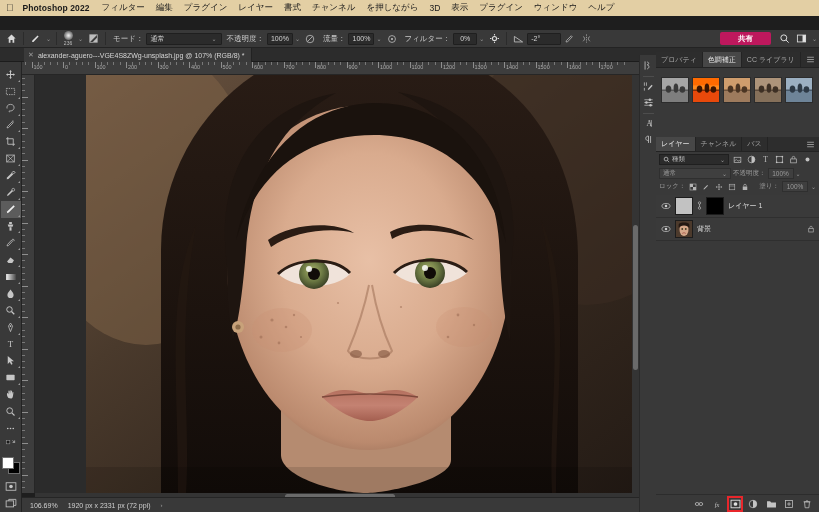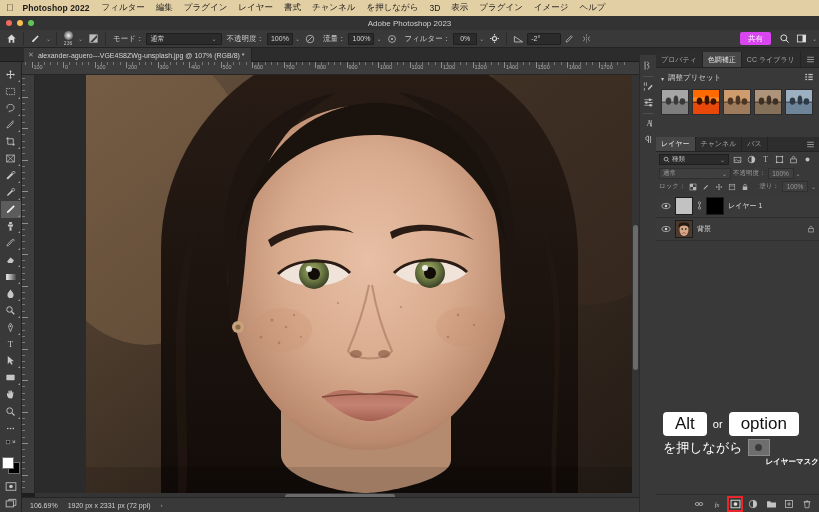--- a/index.html
+++ b/index.html
@@ -54,22 +54,22 @@
   .brush-preview {
     width: 16px; height: 17px; display:flex; flex-direction:column;
     align-items:center; justify-content:center;
   }
   .brush-dot {
     width: 9px; height: 9px; border-radius: 50%;
     background: radial-gradient(circle, #e8e8e8 8%, #9a9a9a 45%, #4a4a4a 90%);
   }
   .brush-num { font-size: 5px; color: #bdbdbd; line-height: 5px; margin-top:1px; }
   .share-btn {
-    background: #d946ef; color: #fff; font-size: 7.5px; border-radius: 2px;
-    padding: 2px 8px; margin-left: auto; line-height: 9px;
+    background: #be185d; color: #fff; font-size: 7.5px; border-radius: 2px;
+    padding: 2px 18px; margin-left: auto; line-height: 9px; font-weight: bold;
   }
 
   
   .tabbar {
     position: absolute; top: 48px; left: 0; width: 819px; height: 14px;
     background: #2c2c2c; border-bottom: 1px solid #1c1c1c;
   }
   .doctab {
     position: absolute; left: 24px; top: 0; height: 14px;
     background: #3a3a3a; border-right: 1px solid #222;
@@ -244,32 +244,24 @@
     <span class="mi">フィルター</span>
     <span class="mi">編集</span>
     <span class="mi">プラグイン</span>
     <span class="mi">レイヤー</span>
     <span class="mi">書式</span>
     <span class="mi">チャンネル</span>
     <span class="mi">を押しながら</span>
     <span class="mi">3D</span>
     <span class="mi">表示</span>
     <span class="mi">プラグイン</span>
-    <span class="mi">イメージ</span>
+    <span class="mi">ウィンドウ</span>
     <span class="mi">ヘルプ</span>
   </div>
 
-  <div class="titlebar">
-    <div class="traffic">
-      <span class="dot r"></span>
-      <span class="dot y"></span>
-      <span class="dot g"></span>
-    </div>
-    <span>Adobe Photoshop 2023</span>
-  </div>
 
   <div class="optbar">
     <span class="ob-ico">
       <svg width="11" height="11" viewBox="0 0 16 16">
           <path d="M8 2 L14 8 L12 8 L12 14 L9.5 14 L9.5 10 L6.5 10 L6.5 14 L4 14 L4 8 L2 8 Z" fill="#d8d8d8"></path>
         </svg>
     </span>
     <span class="ob-sep"></span>
     <span class="ob-ico">
       <svg width="11" height="11" viewBox="0 0 16 16">
@@ -876,36 +868,20 @@
         <span>CC ライブラリ</span>
       </div>
       <div class="ptabs-menu">
         <svg width="9" height="9" viewBox="0 0 16 16">
             <path d="M2 4 L14 4 M2 8 L14 8 M2 12 L14 12" stroke="#b0b0b0" stroke-width="1.4"></path>
           </svg>
       </div>
     </div>
 
     <div class="adjust-sec">
-      <div class="adjust-head">
-        <span class="tri">▾</span>
-        <span>調整プリセット</span>
-        <span class="adjust-listico">
-          <svg width="10" height="10" viewBox="0 0 16 16">
-              <g fill="#c0c0c0">
-                <rect x="2" y="3" width="3" height="2"></rect>
-                <rect x="7" y="3" width="7" height="2"></rect>
-                <rect x="2" y="7" width="3" height="2"></rect>
-                <rect x="7" y="7" width="7" height="2"></rect>
-                <rect x="2" y="11" width="3" height="2"></rect>
-                <rect x="7" y="11" width="7" height="2"></rect>
-              </g>
-            </svg>
-        </span>
-      </div>
       <div class="presets">
         <div class="preset">
           <svg width="100%" height="100%" viewBox="0 0 28 26" preserveAspectRatio="none">
               <rect width="28" height="26" fill="#a6a6a6"></rect>
               <rect y="13" width="28" height="13" fill="#7e7e7e"></rect>
               <g fill="#3a3a3a">
                 <ellipse cx="7" cy="12" rx="3" ry="4"></ellipse>
                 <ellipse cx="15" cy="11" rx="2.5" ry="5"></ellipse>
                 <ellipse cx="22" cy="12.5" rx="3" ry="3.5"></ellipse>
                 <rect x="0" y="12.6" width="28" height="1"></rect>
@@ -1126,36 +1102,20 @@
             <svg width="8" height="8" viewBox="0 0 16 16">
                 <rect x="3.5" y="7" width="9" height="7" fill="none" stroke="#b4b4b4" stroke-width="1.3"></rect>
                 <path d="M5.5 7 L5.5 5 A2.5 2.5 0 0 1 10.5 5 L10.5 7" fill="none" stroke="#b4b4b4" stroke-width="1.3"></path>
               </svg>
           </span>
         </div>
       </div>
     </div>
   </div>
 
-  <div class="overlay">
-    <div class="key-row">
-      <span class="keycap">Alt</span>
-      <span class="or-txt">or</span>
-      <span class="keycap">option</span>
-    </div>
-    <div class="press-row">
-      <span class="press-txt">を押しながら</span>
-      <span style="display:flex;flex-direction:column;align-items:flex-end;">
-        <span class="mask-badge">
-          <span class="mask-badge-inner"></span>
-        </span>
-      </span>
-    </div>
-    <div class="mask-cap">レイヤーマスク</div>
-  </div>
 
   <div class="lbar">
     <span class="lbar-ico">
       <svg width="10" height="10" viewBox="0 0 16 16">
           <g fill="none" stroke="#c4c4c4" stroke-width="1.2">
             <ellipse cx="5" cy="8" rx="3" ry="2.4"></ellipse>
             <ellipse cx="11" cy="8" rx="3" ry="2.4"></ellipse>
           </g>
         </svg>
     </span>

